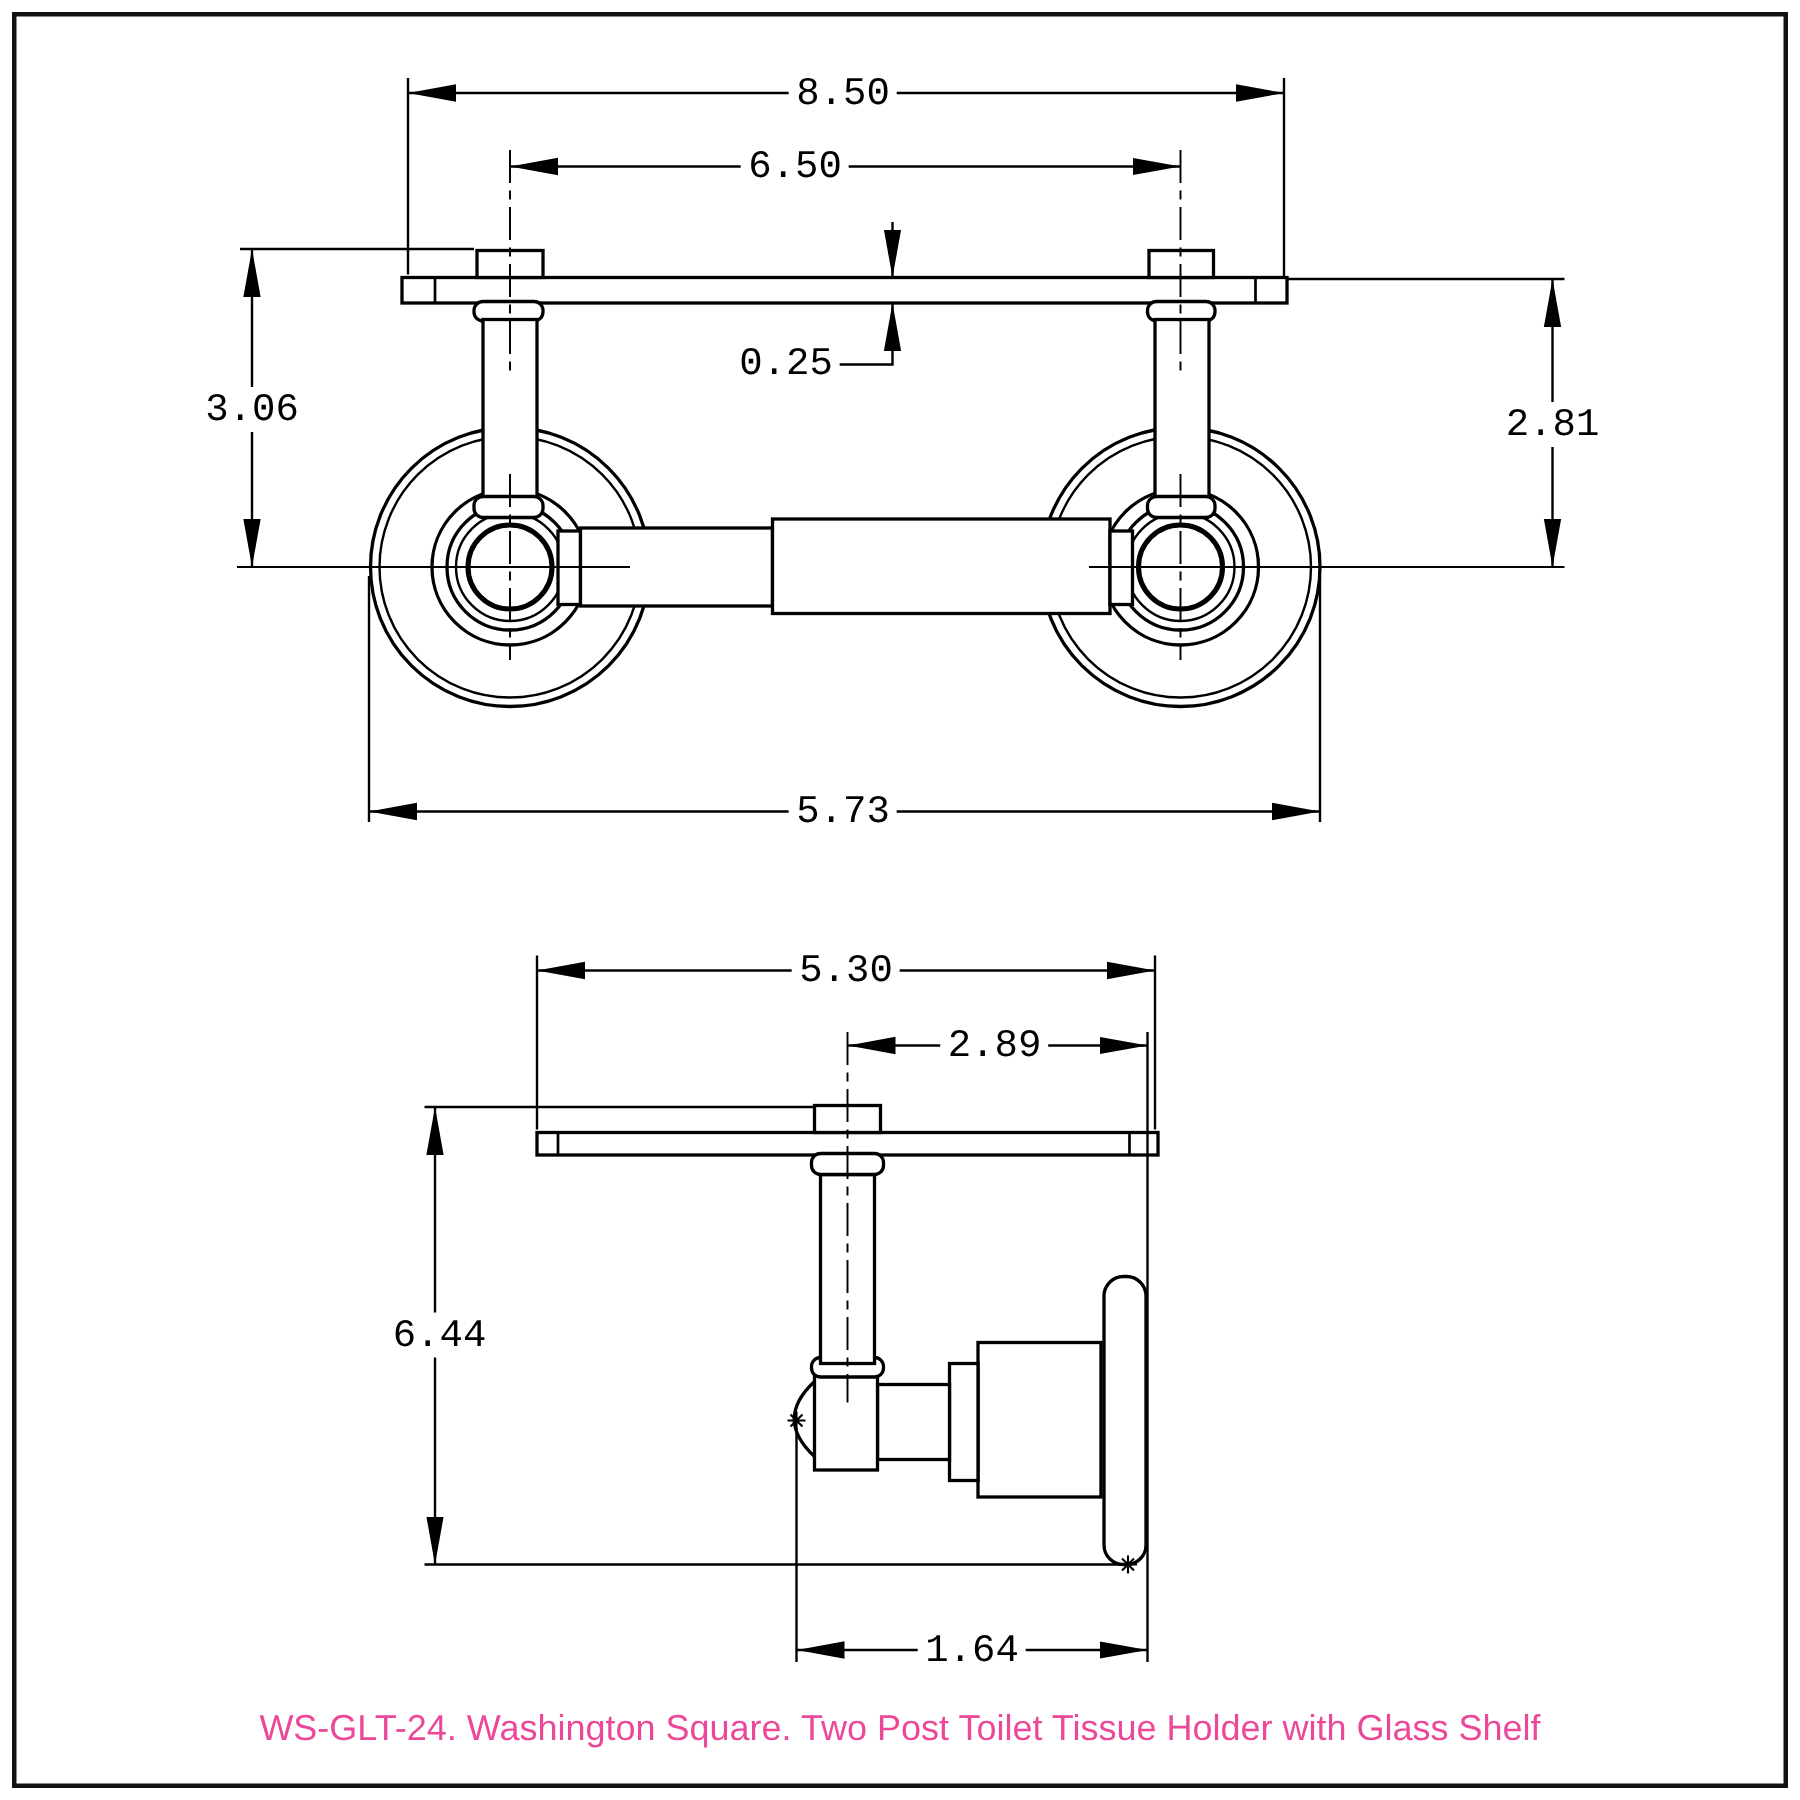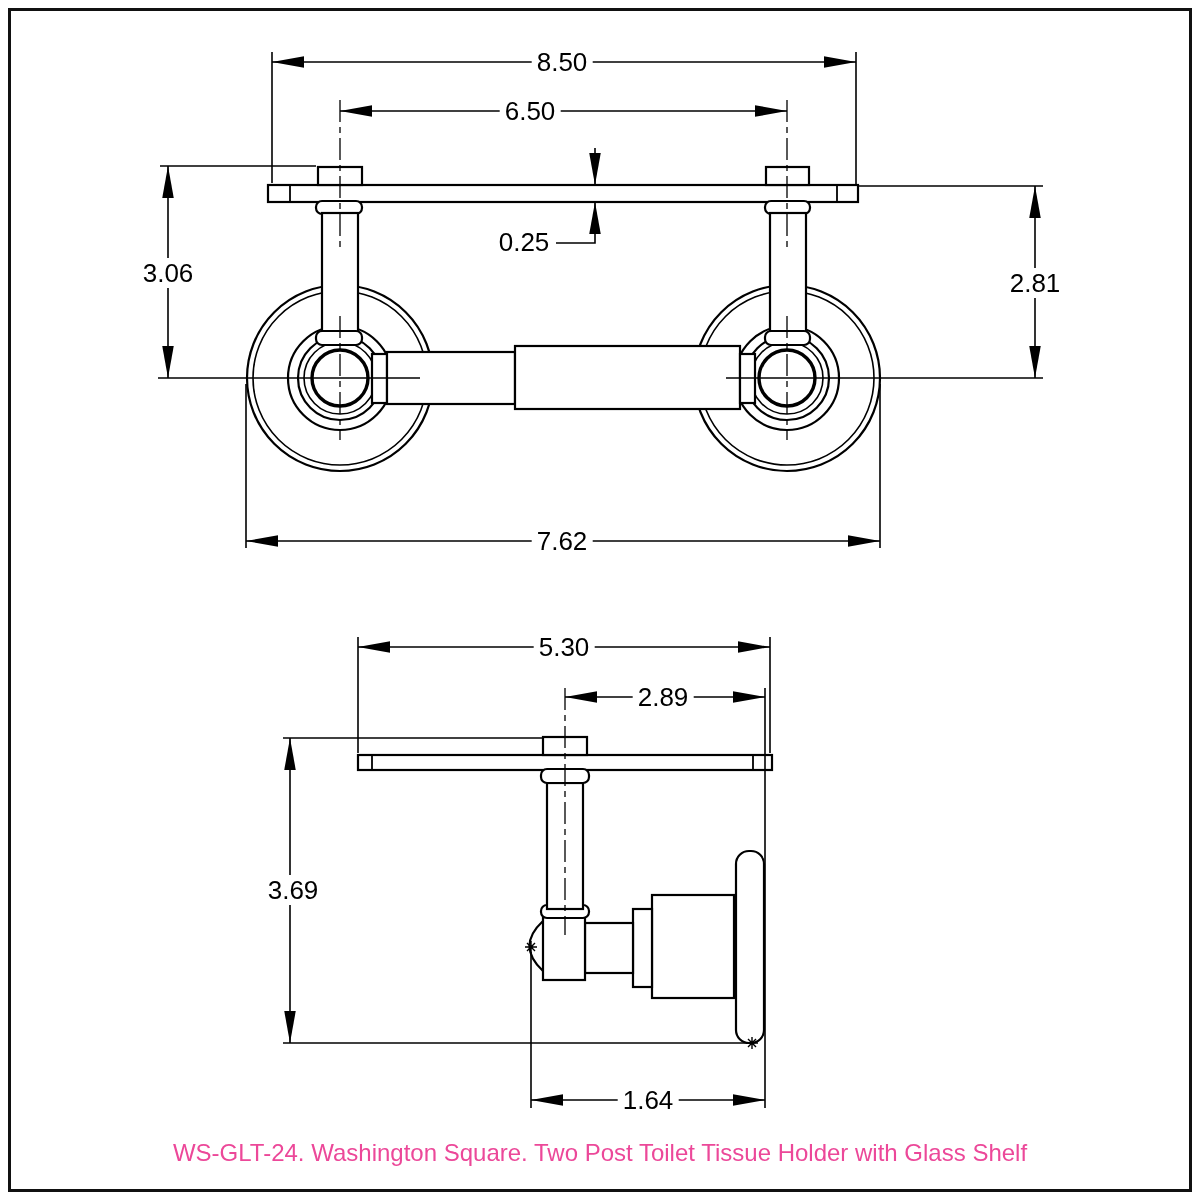--- a/index.html
+++ b/index.html
@@ -20,20 +20,21 @@
   .labels{position:absolute;left:0;top:0;width:100%;height:100%;}
   .dim{
     position:absolute;
     transform:translate(-50%,-50%);
     font-size:26px;
     line-height:1;
     color:#000;
     background:#fff;
     padding:2px 5px;
     white-space:nowrap;
+    font-family:Liberation Mono, monospace;
   }
   .caption{
     position:absolute;
     transform:translate(-50%,-50%);
     font-size:24px;
     color:#ec4899;
     white-space:nowrap;
   }
 </style>
 </head>
@@ -164,20 +165,20 @@
       <path d="M746,1043 h12 M752,1037 v12 M748,1039 l8,8 M756,1039 l-8,8"></path>
     </g>
   </svg>
 
   <div class="labels">
     <span class="dim" style="left:562px;top:62px">8.50</span>
     <span class="dim" style="left:530px;top:111px">6.50</span>
     <span class="dim" style="left:524px;top:242px">0.25</span>
     <span class="dim" style="left:168px;top:273px">3.06</span>
     <span class="dim" style="left:1035px;top:283px">2.81</span>
-    <span class="dim" style="left:562px;top:541px">7.62</span>
+    <span class="dim" style="left:562px;top:541px">5.73</span>
     <span class="dim" style="left:564px;top:647px">5.30</span>
     <span class="dim" style="left:663px;top:697px">2.89</span>
-    <span class="dim" style="left:293px;top:890px">3.69</span>
+    <span class="dim" style="left:293px;top:890px">6.44</span>
     <span class="dim" style="left:648px;top:1100px">1.64</span>
     <span class="caption" style="left:600px;top:1153px">WS-GLT-24. Washington Square. Two Post Toilet Tissue Holder with Glass Shelf</span>
   </div>
 </div>
 
 </body></html>

